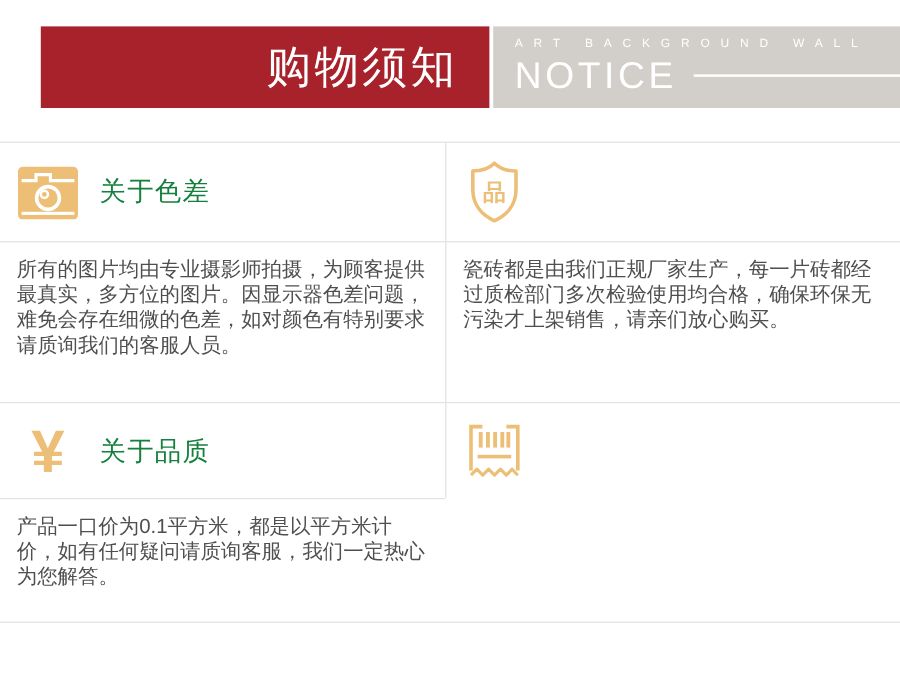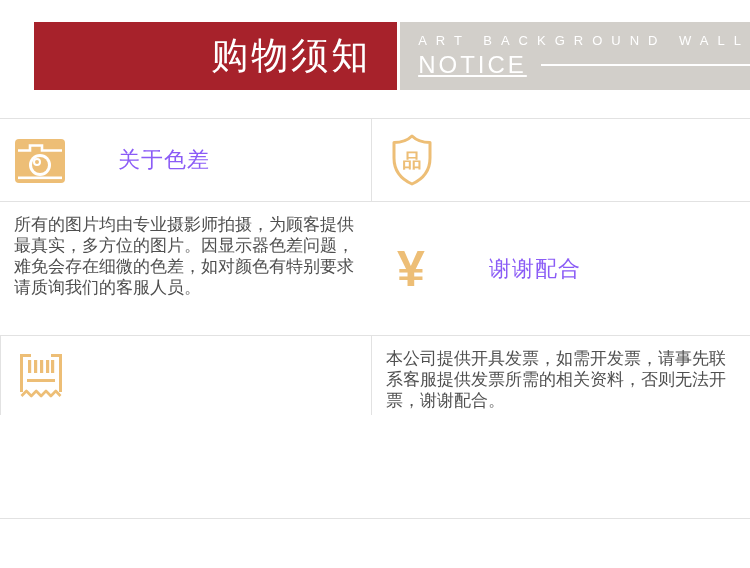--- a/index.html
+++ b/index.html
@@ -19,46 +19,46 @@
     padding-right: 26px;
     font-size: 37px; letter-spacing: 3px; font-weight: 400; margin-left: 34px;
   }
   .banner-gap { width: 3px; background: #ffffff; }
   .banner-right {
     flex: 1; background: #d2cfca; color: #ffffff;
     padding-left: 18px;
     display: flex; flex-direction: column; justify-content: center;
   }
   .banner-sub-top {
-    font-size: 13px; letter-spacing: 9px; margin-bottom: 3px; white-space: nowrap;
+    font-size: 10px; letter-spacing: 9px; margin-bottom: 3px; white-space: nowrap;
   }
   .banner-sub-row { display: flex; align-items: center; }
   .banner-sub-bottom {
-    font-size: 24px; letter-spacing: 3px; font-weight: 400; white-space: nowrap; text-decoration: underline;
+    font-size: 31px; letter-spacing: 3px; font-weight: 400; white-space: nowrap;
   }
   .banner-rule { flex: 1; height: 2px; background: #ffffff; margin-left: 14px; }
 
   
   .notice-grid {
     margin-top: 28px; width: 750px;
     display: grid;
     grid-template-columns: 371px 379px;
     grid-template-rows: 82px 134px 80px 103px;
     border-top: 1px solid #e2e2e2;
     border-bottom: 1px solid #e2e2e2;
   }
   .cell-right { border-left: 1px solid #e2e2e2; }
   .rule-top  { border-top: 1px solid #e2e2e2; }
 
   .head-cell {
     display: flex; align-items: center;
     padding-left: 14px; gap: 17px;
   }
   .section-title {
-    font-size: 22px; color: #8b5cf6; letter-spacing: 1px; margin-left: 35px;
+    font-size: 22px; color: #15803d; letter-spacing: 1px;
   }
   .body-cell {
     padding: 12px 16px 0 14px;
     font-size: 17px; line-height: 21px; color: #4f4f4f;
   }
   .icon-box {
     width: 52px; height: 54px;
     display: flex; align-items: center; justify-content: center;
     flex: 0 0 auto;
   }
@@ -102,39 +102,40 @@
   <div class="head-cell cell-right">
     <span class="icon-box">
       <svg width="50" height="54" viewBox="0 0 50 54">
         <path d="M25 3 C29 7 36 9.5 43 9.5 V25 C43 38 35 46.5 25 51 C15 46.5 7 38 7 25 V9.5 C14 9.5 21 7 25 3 Z" fill="none" stroke="#edbe76" stroke-width="3" stroke-linejoin="round"></path>
         <text x="25" y="34" text-anchor="middle" font-size="19" font-weight="bold" fill="#edbe76">品</text>
       </svg>
     </span>
   </div>
 
   <div class="body-cell rule-top">所有的图片均由专业摄影师拍摄，为顾客提供最真实，多方位的图片。因显示器色差问题，难免会存在细微的色差，如对颜色有特别要求请质询我们的客服人员。</div>
+  <div class="body-cell rule-top cell-right">瓷砖都是由我们正规厂家生产，每一片砖都经过质检部门多次检验使用均合格，确保环保无污染才上架销售，请亲们放心购买。</div>
 
   <div class="head-cell rule-top">
     <span class="icon-box">
       <span class="yuan-glyph">¥</span>
     </span>
-    <span class="section-title">谢谢配合</span>
+    <span class="section-title">关于品质</span>
   </div>
 
   <div class="head-cell rule-top cell-right">
     <span class="icon-box">
       <svg width="48" height="48" viewBox="0 0 48 48">
         <path d="M14 3.5 H4.5 V40" fill="none" stroke="#edbe76" stroke-width="3"></path>
         <path d="M34 3.5 H43.5 V40" fill="none" stroke="#edbe76" stroke-width="3"></path>
         <rect x="11" y="8" width="3.2" height="13" fill="#edbe76"></rect>
         <rect x="17" y="8" width="3.2" height="13" fill="#edbe76"></rect>
         <rect x="23" y="8" width="3.2" height="13" fill="#edbe76"></rect>
         <rect x="29" y="8" width="3.2" height="13" fill="#edbe76"></rect>
         <rect x="34" y="8" width="3.2" height="13" fill="#edbe76"></rect>
         <rect x="10" y="27" width="28" height="3" fill="#edbe76"></rect>
         <path d="M4.5 44 L9.4 39 L14.3 44 L19.2 39 L24.1 44 L29 39 L33.9 44 L38.8 39 L43.5 44" fill="none" stroke="#edbe76" stroke-width="2.6" stroke-linejoin="round"></path>
       </svg>
     </span>
   </div>
 
-  <div class="body-cell rule-top cell-right">本公司提供开具发票，如需开发票，请事先联系客服提供发票所需的相关资料，否则无法开票，谢谢配合。</div>
+  <div class="body-cell rule-top">产品一口价为0.1平方米，都是以平方米计价，如有任何疑问请质询客服，我们一定热心为您解答。</div>
 
 </div>
 
 </body></html>

